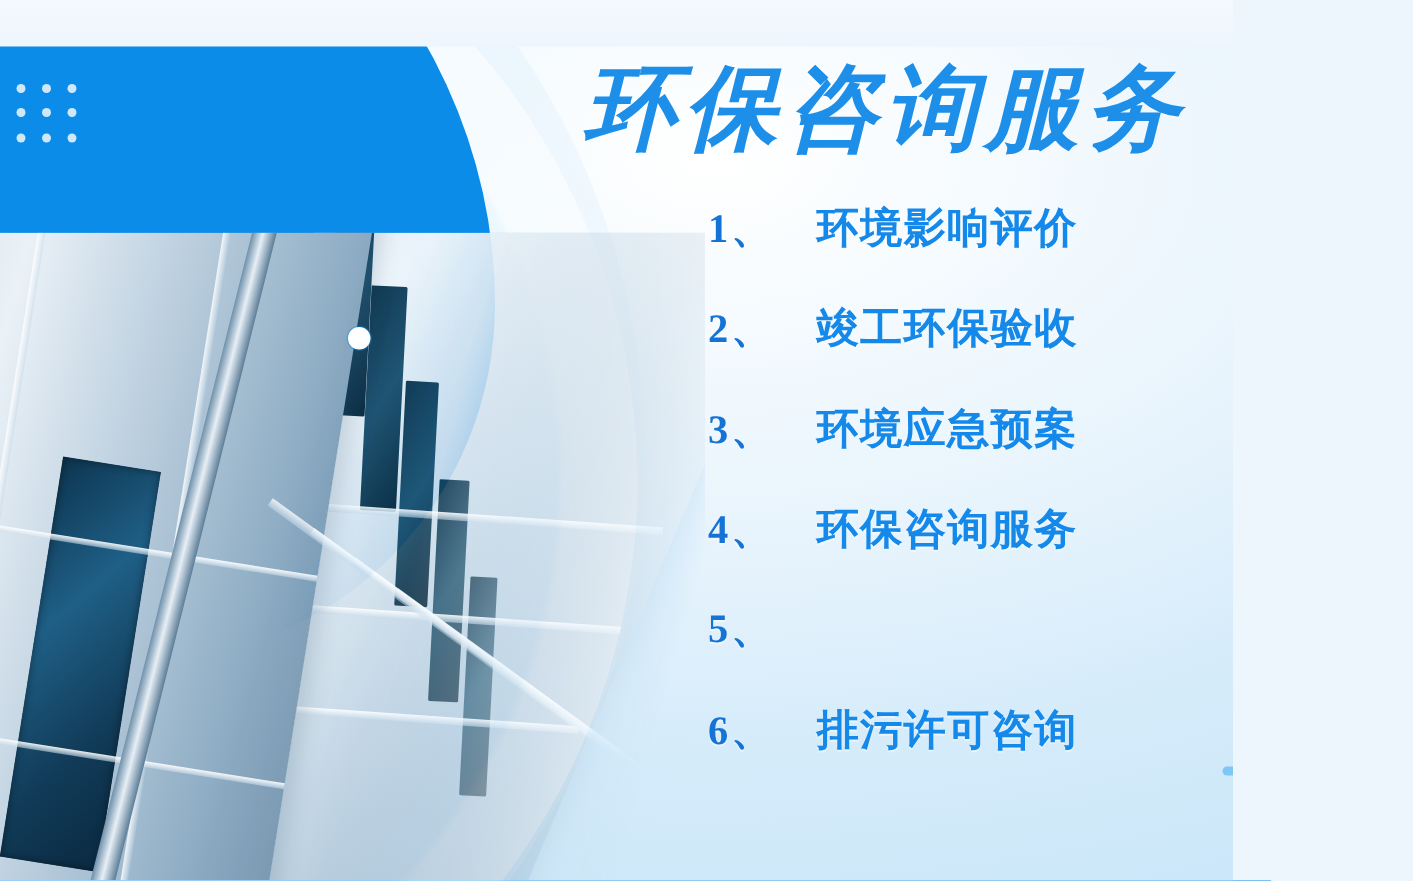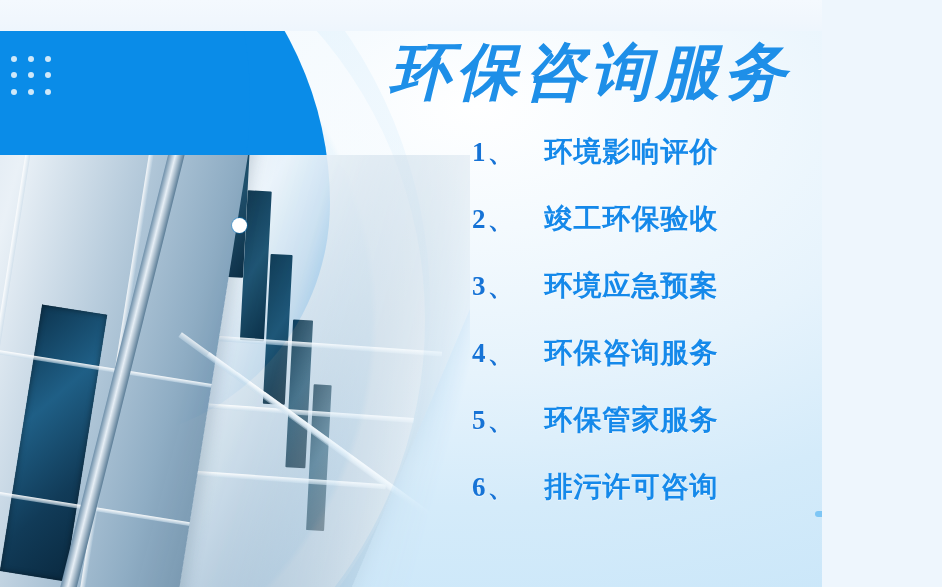--- a/index.html
+++ b/index.html
@@ -236,21 +236,20 @@
 
     <div class="list-item">
       <span class="li-num">4</span>
       <span class="li-sep">、</span>
       <span class="li-text">环保咨询服务</span>
     </div>
 
     <div class="list-item">
       <span class="li-num">5</span>
       <span class="li-sep">、</span>
-      <span class="li-text">环保管家服务</span>
     </div>
 
     <div class="list-item">
       <span class="li-num">6</span>
       <span class="li-sep">、</span>
       <span class="li-text">排污许可咨询</span>
     </div>
 
   </div>
 

